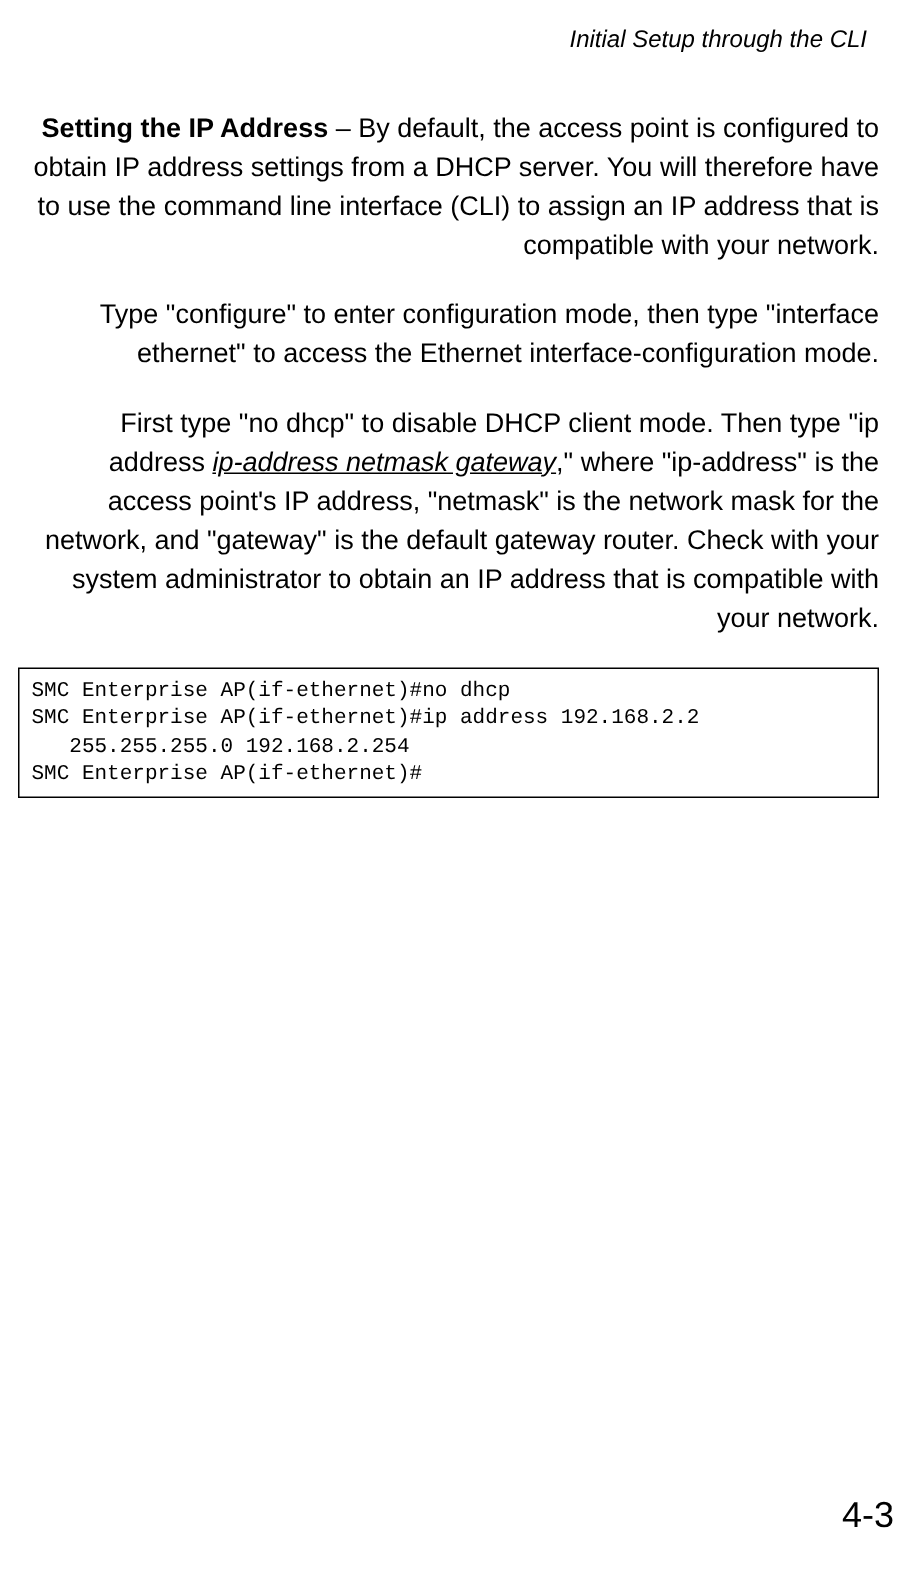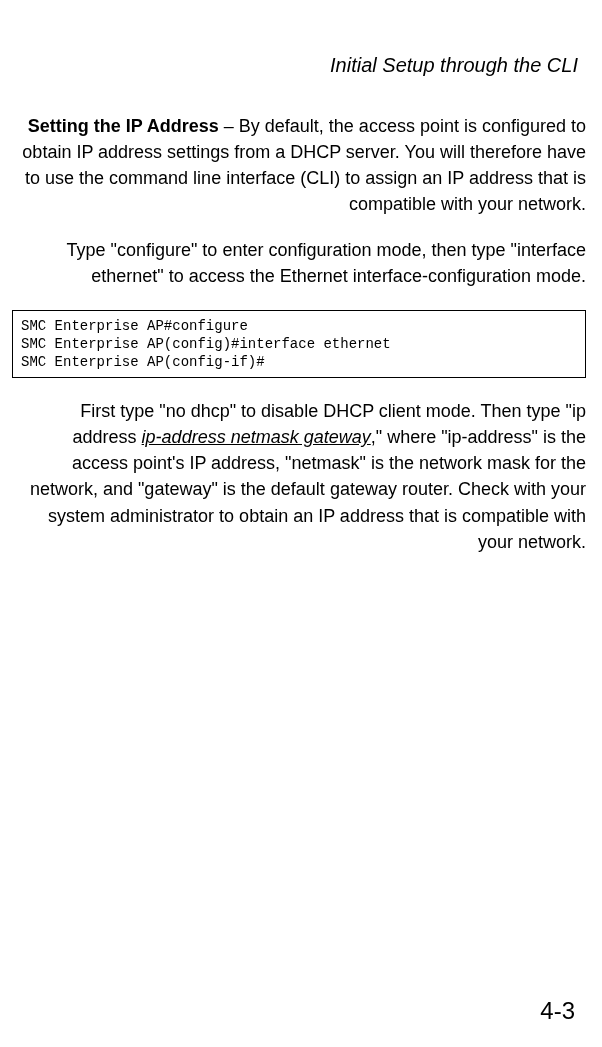--- a/index.html
+++ b/index.html
@@ -8,24 +8,23 @@
       height: 1047px;
       background: #fff;
       font-family: Arial, Helvetica, sans-serif;
       color: #000;
       padding: 18px 12px 18px 12px;
       position: relative;
     }
     .header-title {
       text-align: right;
       font-style: italic;
-      font-size: 20px;
+      font-size: 16px;
       margin-right: 12px;
       margin-bottom: 36px;
-      margin-top: 36px;
     }
     .content {
       padding-left: 0;
       padding-right: 4px;
     }
     .para {
       font-size: 18px;
       line-height: 1.45;
       margin-bottom: 20px;
       text-align: right;
@@ -37,45 +36,46 @@
       padding: 6px 8px 6px 8px;
       font-family: "Courier New", Courier, monospace;
       font-size: 14px;
       line-height: 1.3;
       white-space: pre;
       margin-bottom: 20px;
     }
     .page-number {
       position: absolute;
       bottom: 22px;
-      right: 27px;
+      right: 6px;
       font-size: 24px;
       text-align: center;
     }
   </style>
 </head>
 <body>
 
 <div class="header-title">Initial Setup through the CLI</div>
 
 <div class="content">
 
   <p class="para">
     <span class="bold">Setting the IP Address</span><span> – By default, the access point is configured to obtain IP address settings from a DHCP server. You will therefore have to use the command line interface (CLI) to assign an IP address that is compatible with your network.</span>
   </p>
 
   <p class="para">Type "configure" to enter configuration mode, then type "interface ethernet" to access the Ethernet interface-configuration mode.</p>
 
-  <div class="code-box">SMC Enterprise AP#configure
-SMC Enterprise AP(config)#interface ethernet
-SMC Enterprise AP(config-if)#</div>
 
   <p class="para">
     <span>First type "no dhcp" to disable DHCP client mode. Then type "ip address </span><span class="ital">ip-address netmask gateway</span><span>," where "ip-address" is the access point's IP address, "netmask" is the network mask for the network, and "gateway" is the default gateway router. Check with your system administrator to obtain an IP address that is compatible with your network.</span>
   </p>
 
+  <div class="code-box">SMC Enterprise AP(if-ethernet)#no dhcp
+SMC Enterprise AP(if-ethernet)#ip address 192.168.2.2 
+   255.255.255.0 192.168.2.254
+SMC Enterprise AP(if-ethernet)#</div>
 
   <div style="height:30px;"></div>
 
 
 </div>
 
 <div class="page-number">4-3</div>
 
 </body></html>

